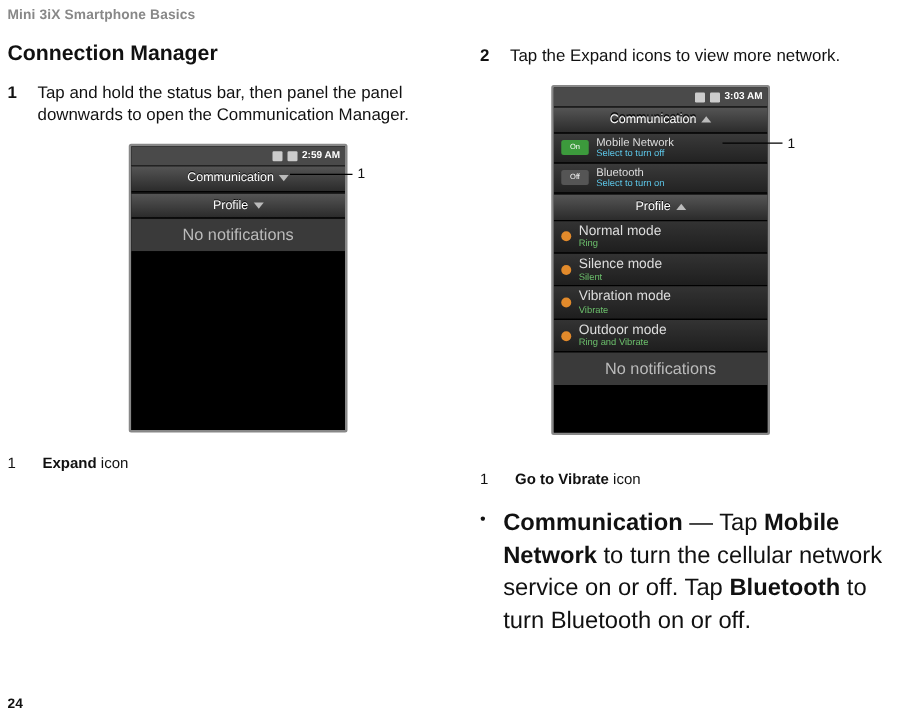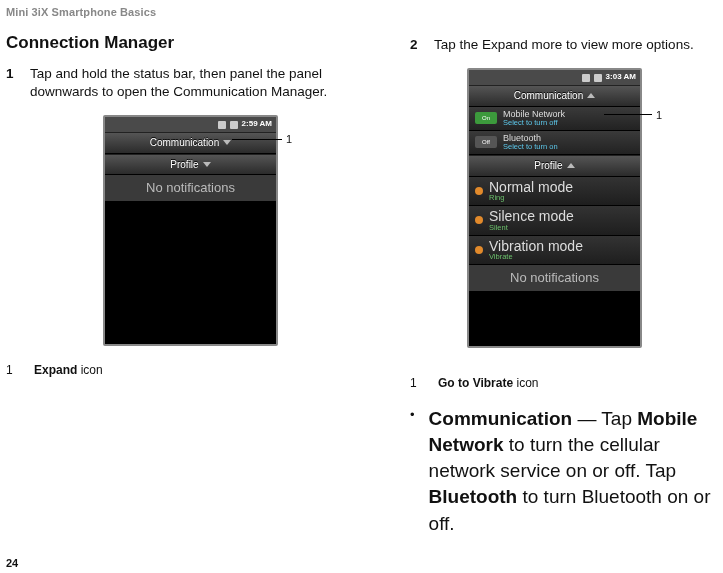--- a/index.html
+++ b/index.html
@@ -19,21 +19,21 @@
     letter-spacing: 0.01em;
   }
   .section-title {
     font-size: 17px;
     font-weight: 700;
     margin-top: 14px;
     margin-bottom: 10px;
   }
   .columns {
     display: flex;
-    gap: 34px;
+    gap: 8px;
     font-size: 13.5px;
     line-height: 1.35;
   }
   .col-left { width: 370px; }
   .col-right { flex: 1; }
   .step { display: flex; gap: 12px; margin-bottom: 6px; }
   .step-num { font-weight: 700; min-width: 12px; }
   .step-text { flex: 1; }
 
   .phone-wrap { position: relative; margin-top: 8px; display:inline-block;padding-left:31px; }
@@ -81,21 +81,21 @@
   .toggle .labels { display:flex; flex-direction:column; line-height:1.05; }
   .toggle .labels .t1 { color:#ddd; font-size:9px; }
   .toggle .labels .t2 { color:#5cc6e8; font-size:7.5px; }
   .mode {
     display:flex; align-items:center; gap:6px;
     background:linear-gradient(#333,#1e1e1e);
     padding:3px 6px; border-bottom:1px solid #000;
   }
   .mode .dot { width:8px; height:8px; border-radius:50%; background:#e28a2b; }
   .mode .labels { display:flex; flex-direction:column; line-height:1.05;}
-  .mode .labels .t1 { color:#ddd; font-size:14px;}
+  .mode .labels .t1 { color:#ddd; font-size:11px;}
   .mode .labels .t2 { color:#6bbf6b; font-size:7.5px;}
 
   .callout-line {
     position:absolute; height:1px; background:#000;
   }
   .callout-label {
     position:absolute; font-size:11px;
   }
 
   .legend { display:flex; gap:18px; font-size:12px; margin-top:10px; }
@@ -150,21 +150,21 @@
     <div class="legend" style="margin-left:0;">
       <span class="n">1</span>
       <span><b>Expand</b><span> icon</span></span>
     </div>
   </div>
 
   <div class="col-right">
 
     <div class="step" style="margin-top:18px;">
       <div class="step-num">2</div>
-      <div class="step-text">Tap the Expand more to view more options.</div>
+      <div class="step-text">Tap the Expand icons to view more network.</div>
     </div>
 
     <div style="margin-left:26px;" class="phone-wrap">
       <div class="phone big">
         <div class="status-bar">
           <span class="sb-icon"></span>
           <span class="sb-icon"></span>
           <span>3:03 AM</span>
         </div>
         <div class="row-bar grad-dark">
@@ -205,20 +205,27 @@
           <div class="labels">
             <span class="t1">Silence mode</span>
             <span class="t2">Silent</span>
           </div>
         </div>
         <div class="mode">
           <div class="dot"></div>
           <div class="labels">
             <span class="t1">Vibration mode</span>
             <span class="t2">Vibrate</span>
+          </div>
+        </div>
+        <div class="mode">
+          <div class="dot"></div>
+          <div class="labels">
+            <span class="t1">Outdoor mode</span>
+            <span class="t2">Ring and Vibrate</span>
           </div>
         </div>
         <div class="nonotif">No notifications</div>
         <div class="black-fill" style="height:60px;"></div>
       </div>
       <div class="callout-line" style="top:46px; left:168px; width:48px;"></div>
       <div class="callout-label" style="top:40px; left:220px;">1</div>
     </div>
 
     <div class="legend" style="margin-top:22px;">

